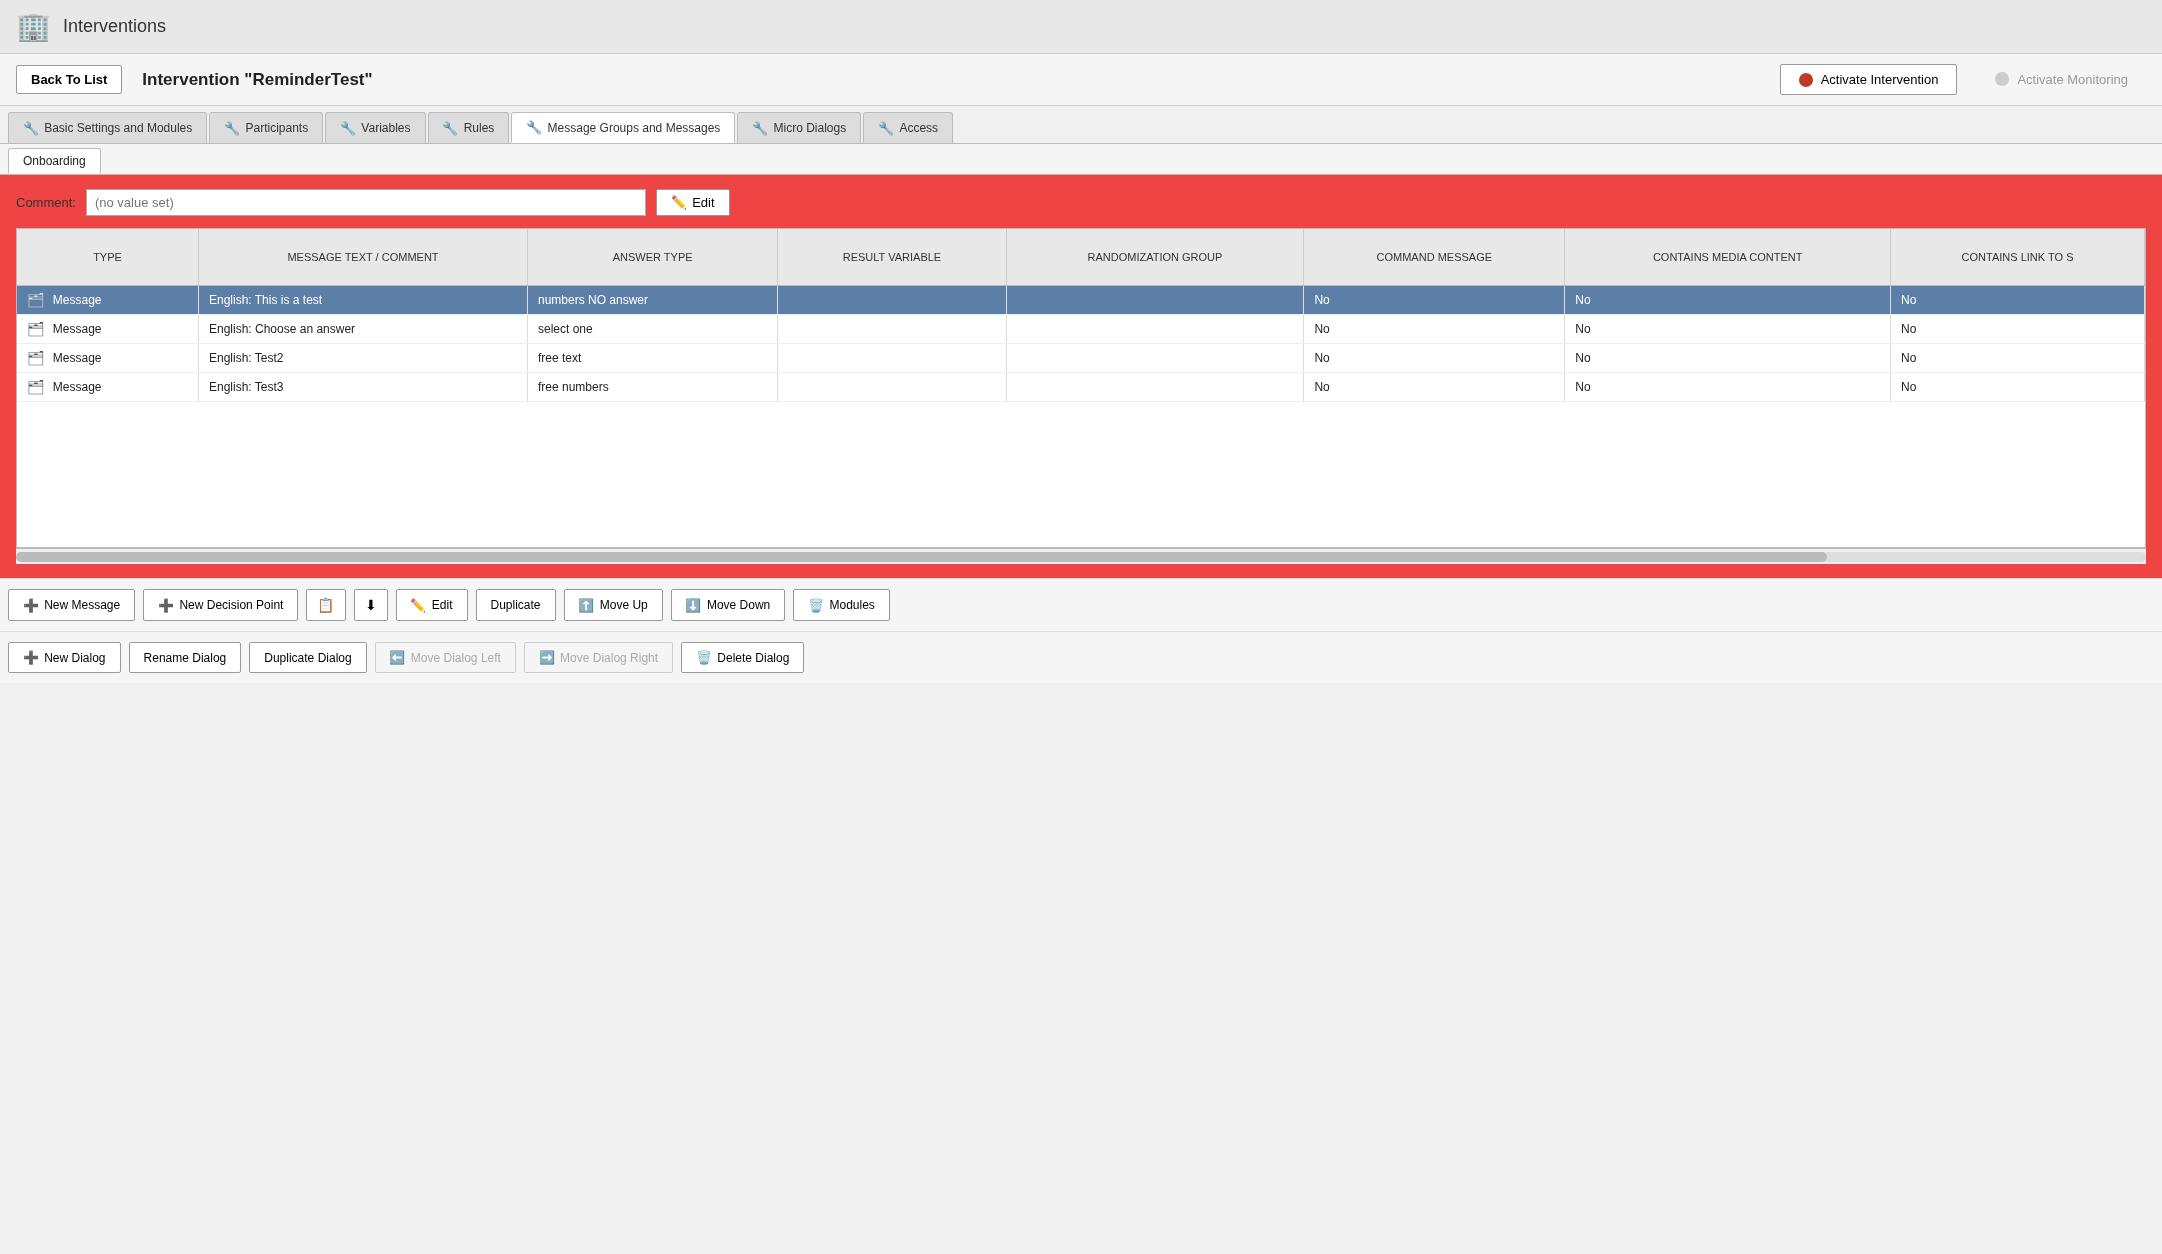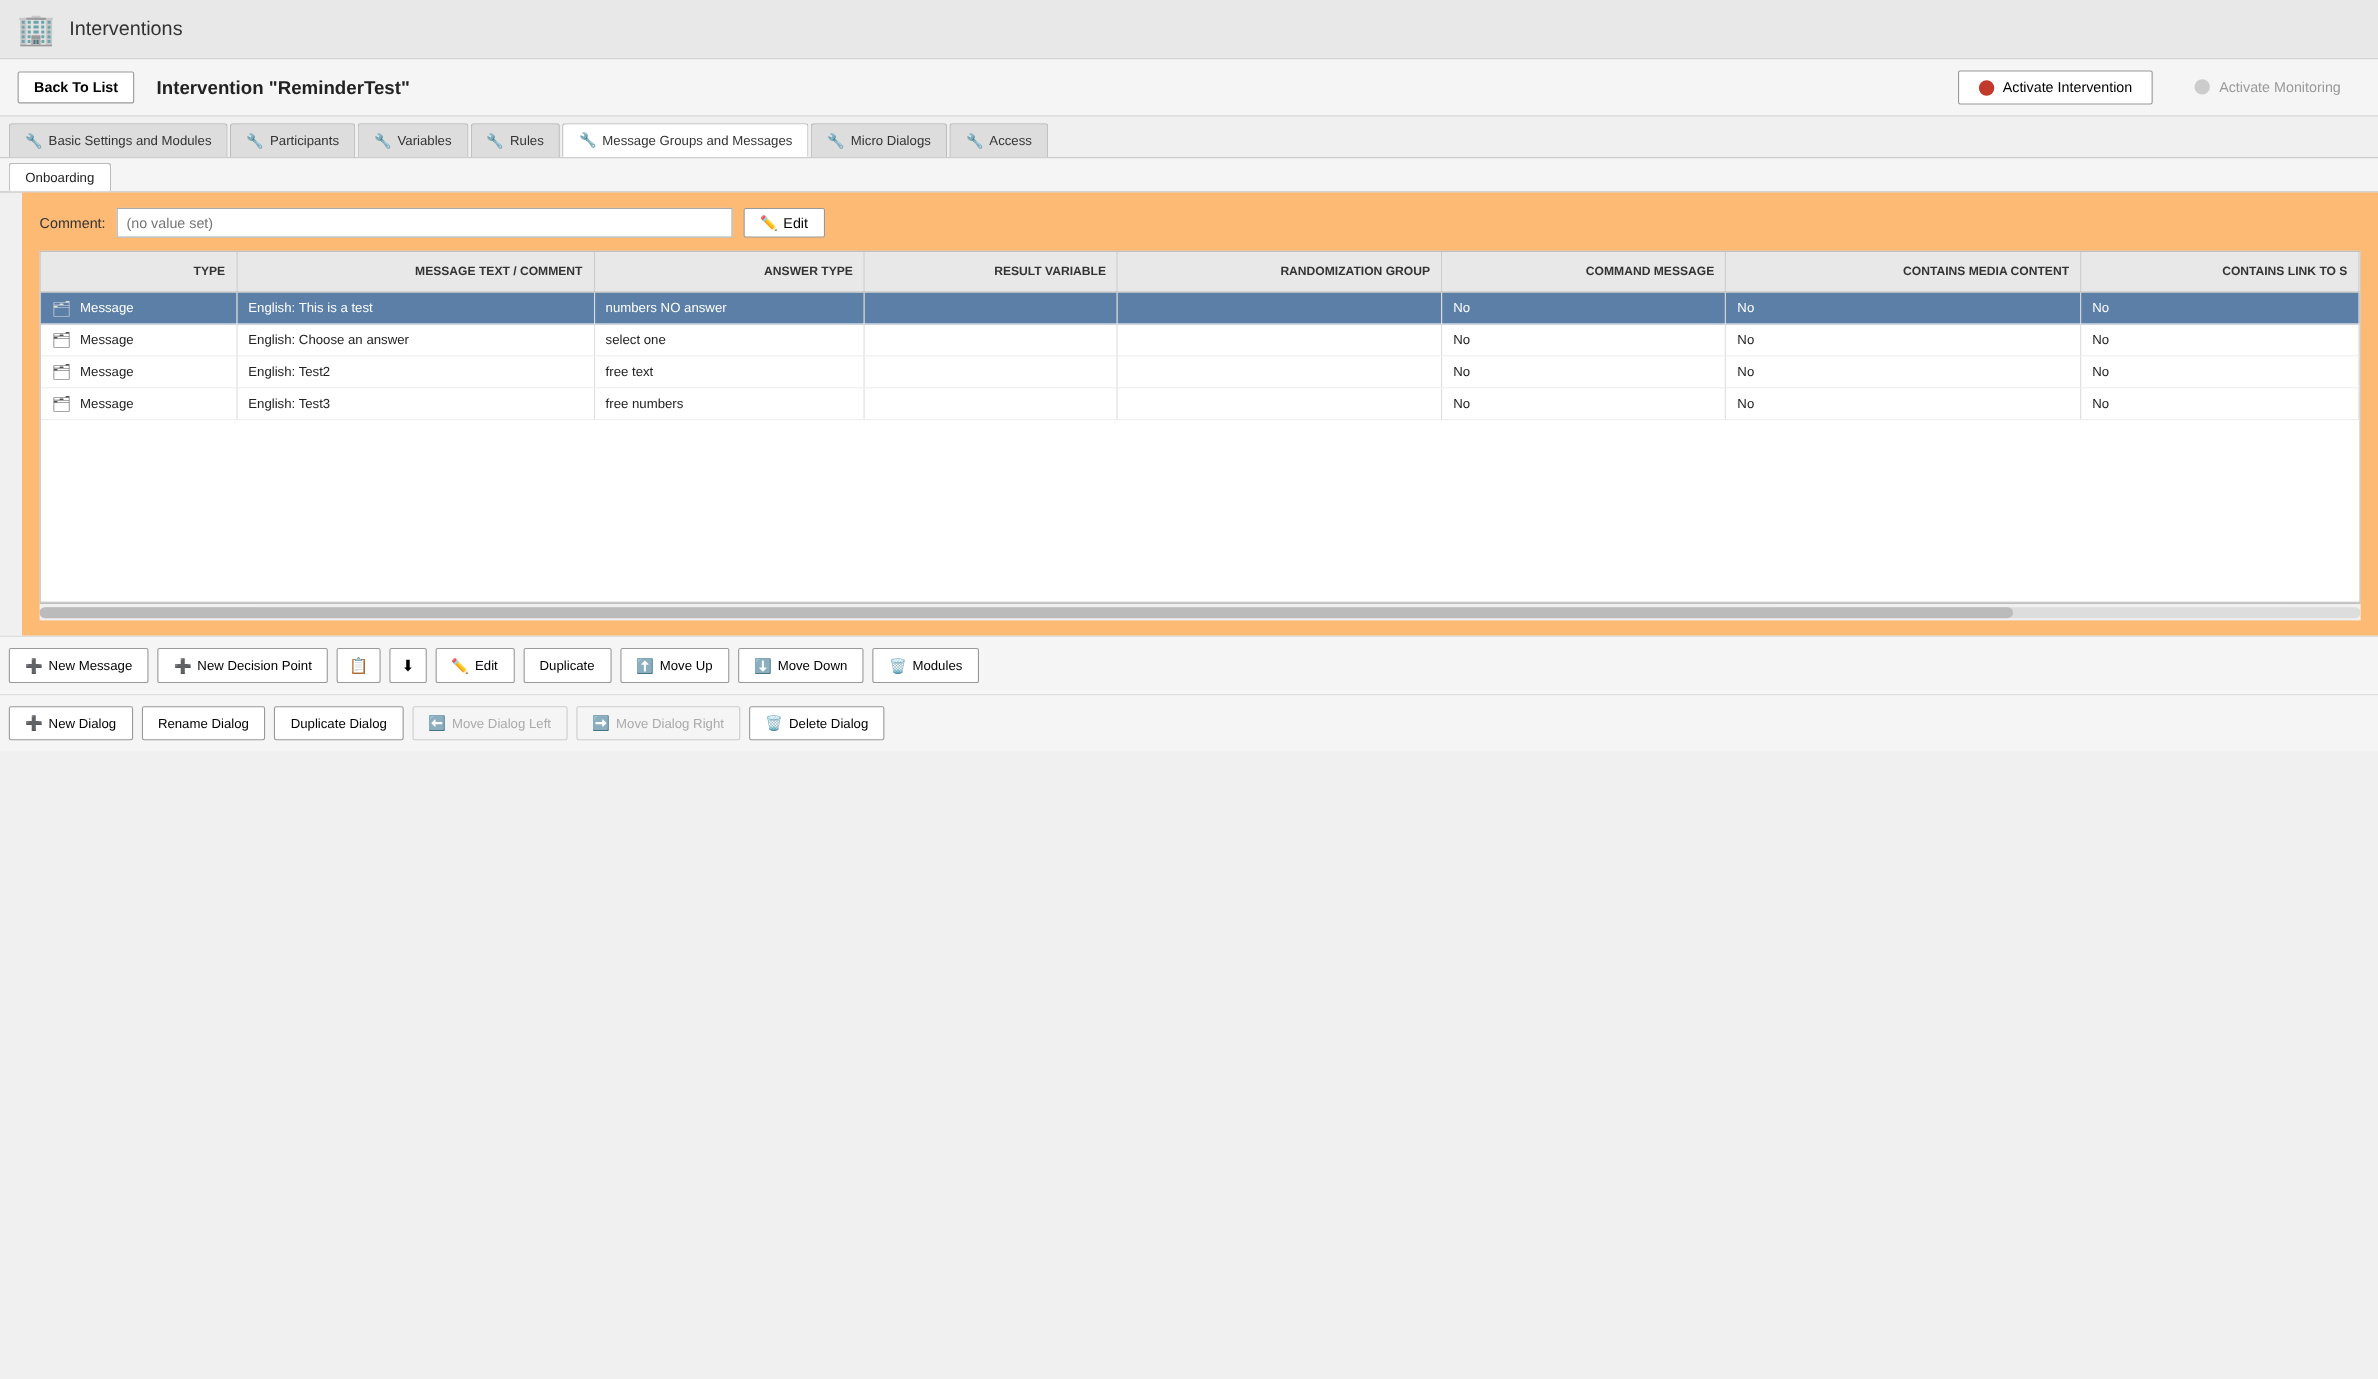--- a/index.html
+++ b/index.html
@@ -123,23 +123,22 @@
       border-radius: 3px 3px 0 0;
       text-align: center;
     }
     .sub-tab.active {
       background: #fff;
       border-bottom: 1px solid #fff;
     }
 
     
     .main-content {
-      background: #fdba74;
+      background: #ef4444;
       padding: 14px 16px;
-      margin-left: 20px;
     }
 
     
     .comment-row {
       display: flex;
       align-items: center;
       gap: 10px;
       margin-bottom: 12px;
     }
     .comment-label { font-size: 13px; color: #333; }
@@ -171,24 +170,24 @@
     }
     table {
       width: 100%;
       border-collapse: collapse;
       min-width: 900px;
     }
     thead tr {
       background: #e8e8e8;
     }
     th {
-      text-align: right;
-      padding: 12px 10px;
+      text-align: center;
+      padding: 22px 10px;
       font-size: 11px;
-      font-weight: bold;
+      font-weight: normal;
       color: #333;
       border-right: 1px solid #ccc;
       border-bottom: 1px solid #bbb;
       white-space: nowrap;
     }
     td {
       padding: 6px 10px;
       border-right: 1px solid #ddd;
       border-bottom: 1px solid #eee;
       font-size: 12px;

